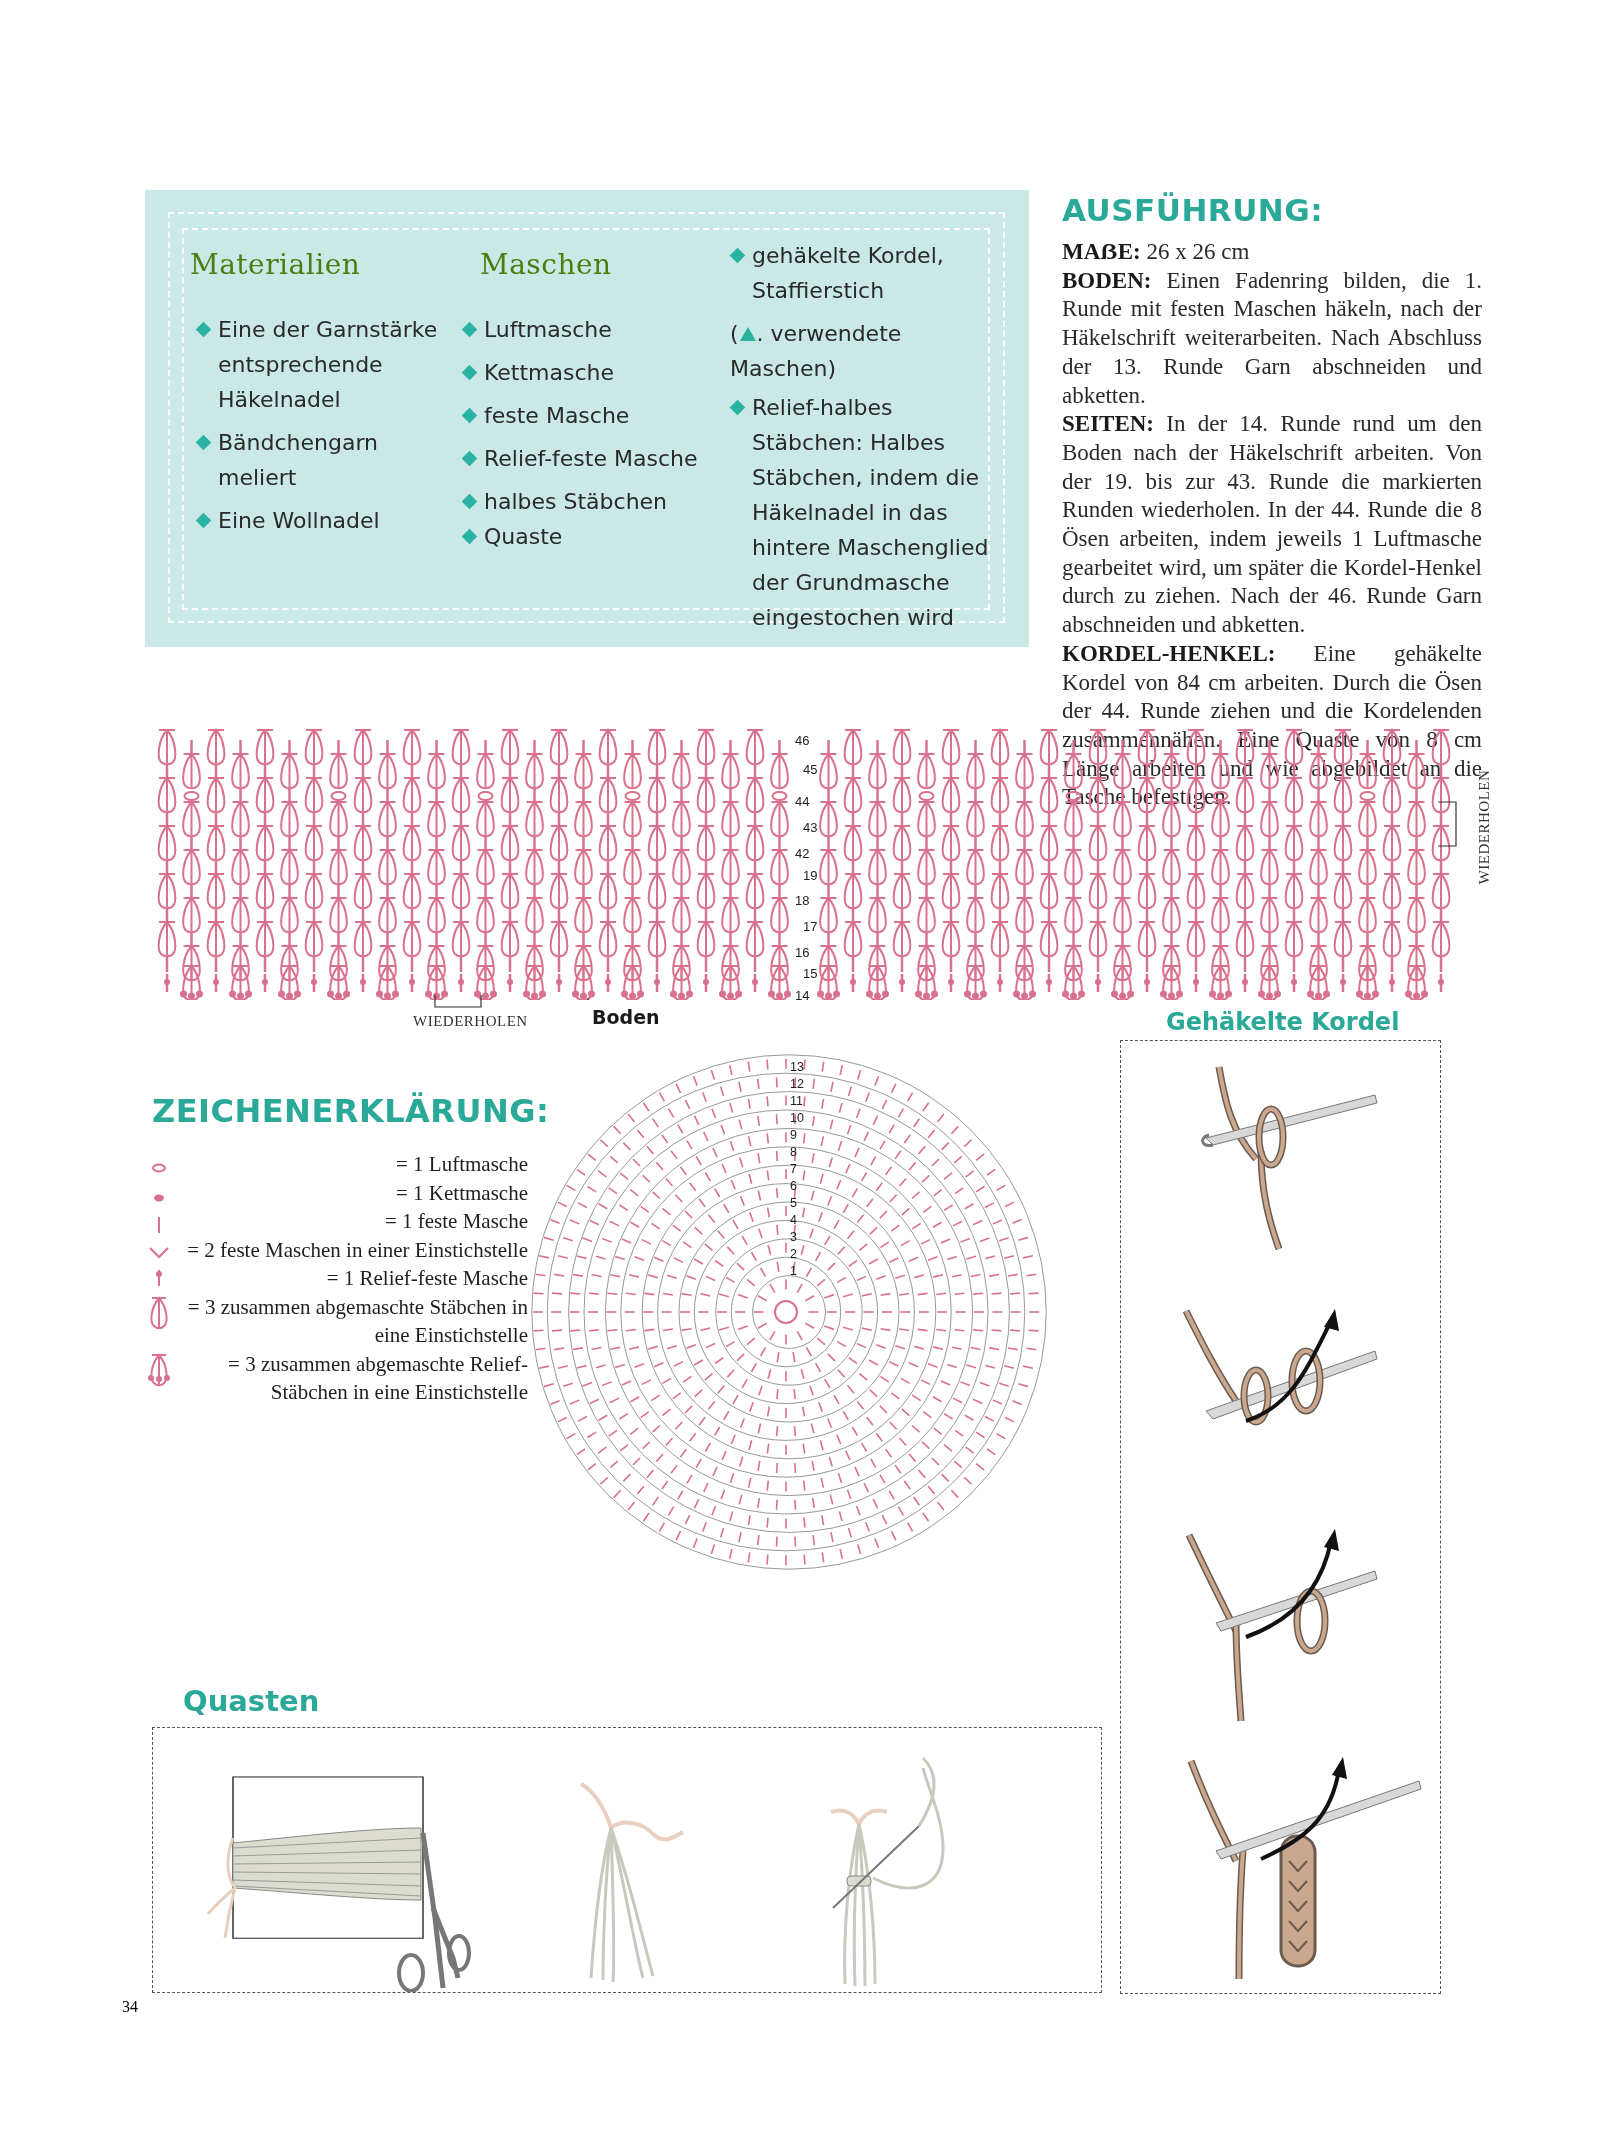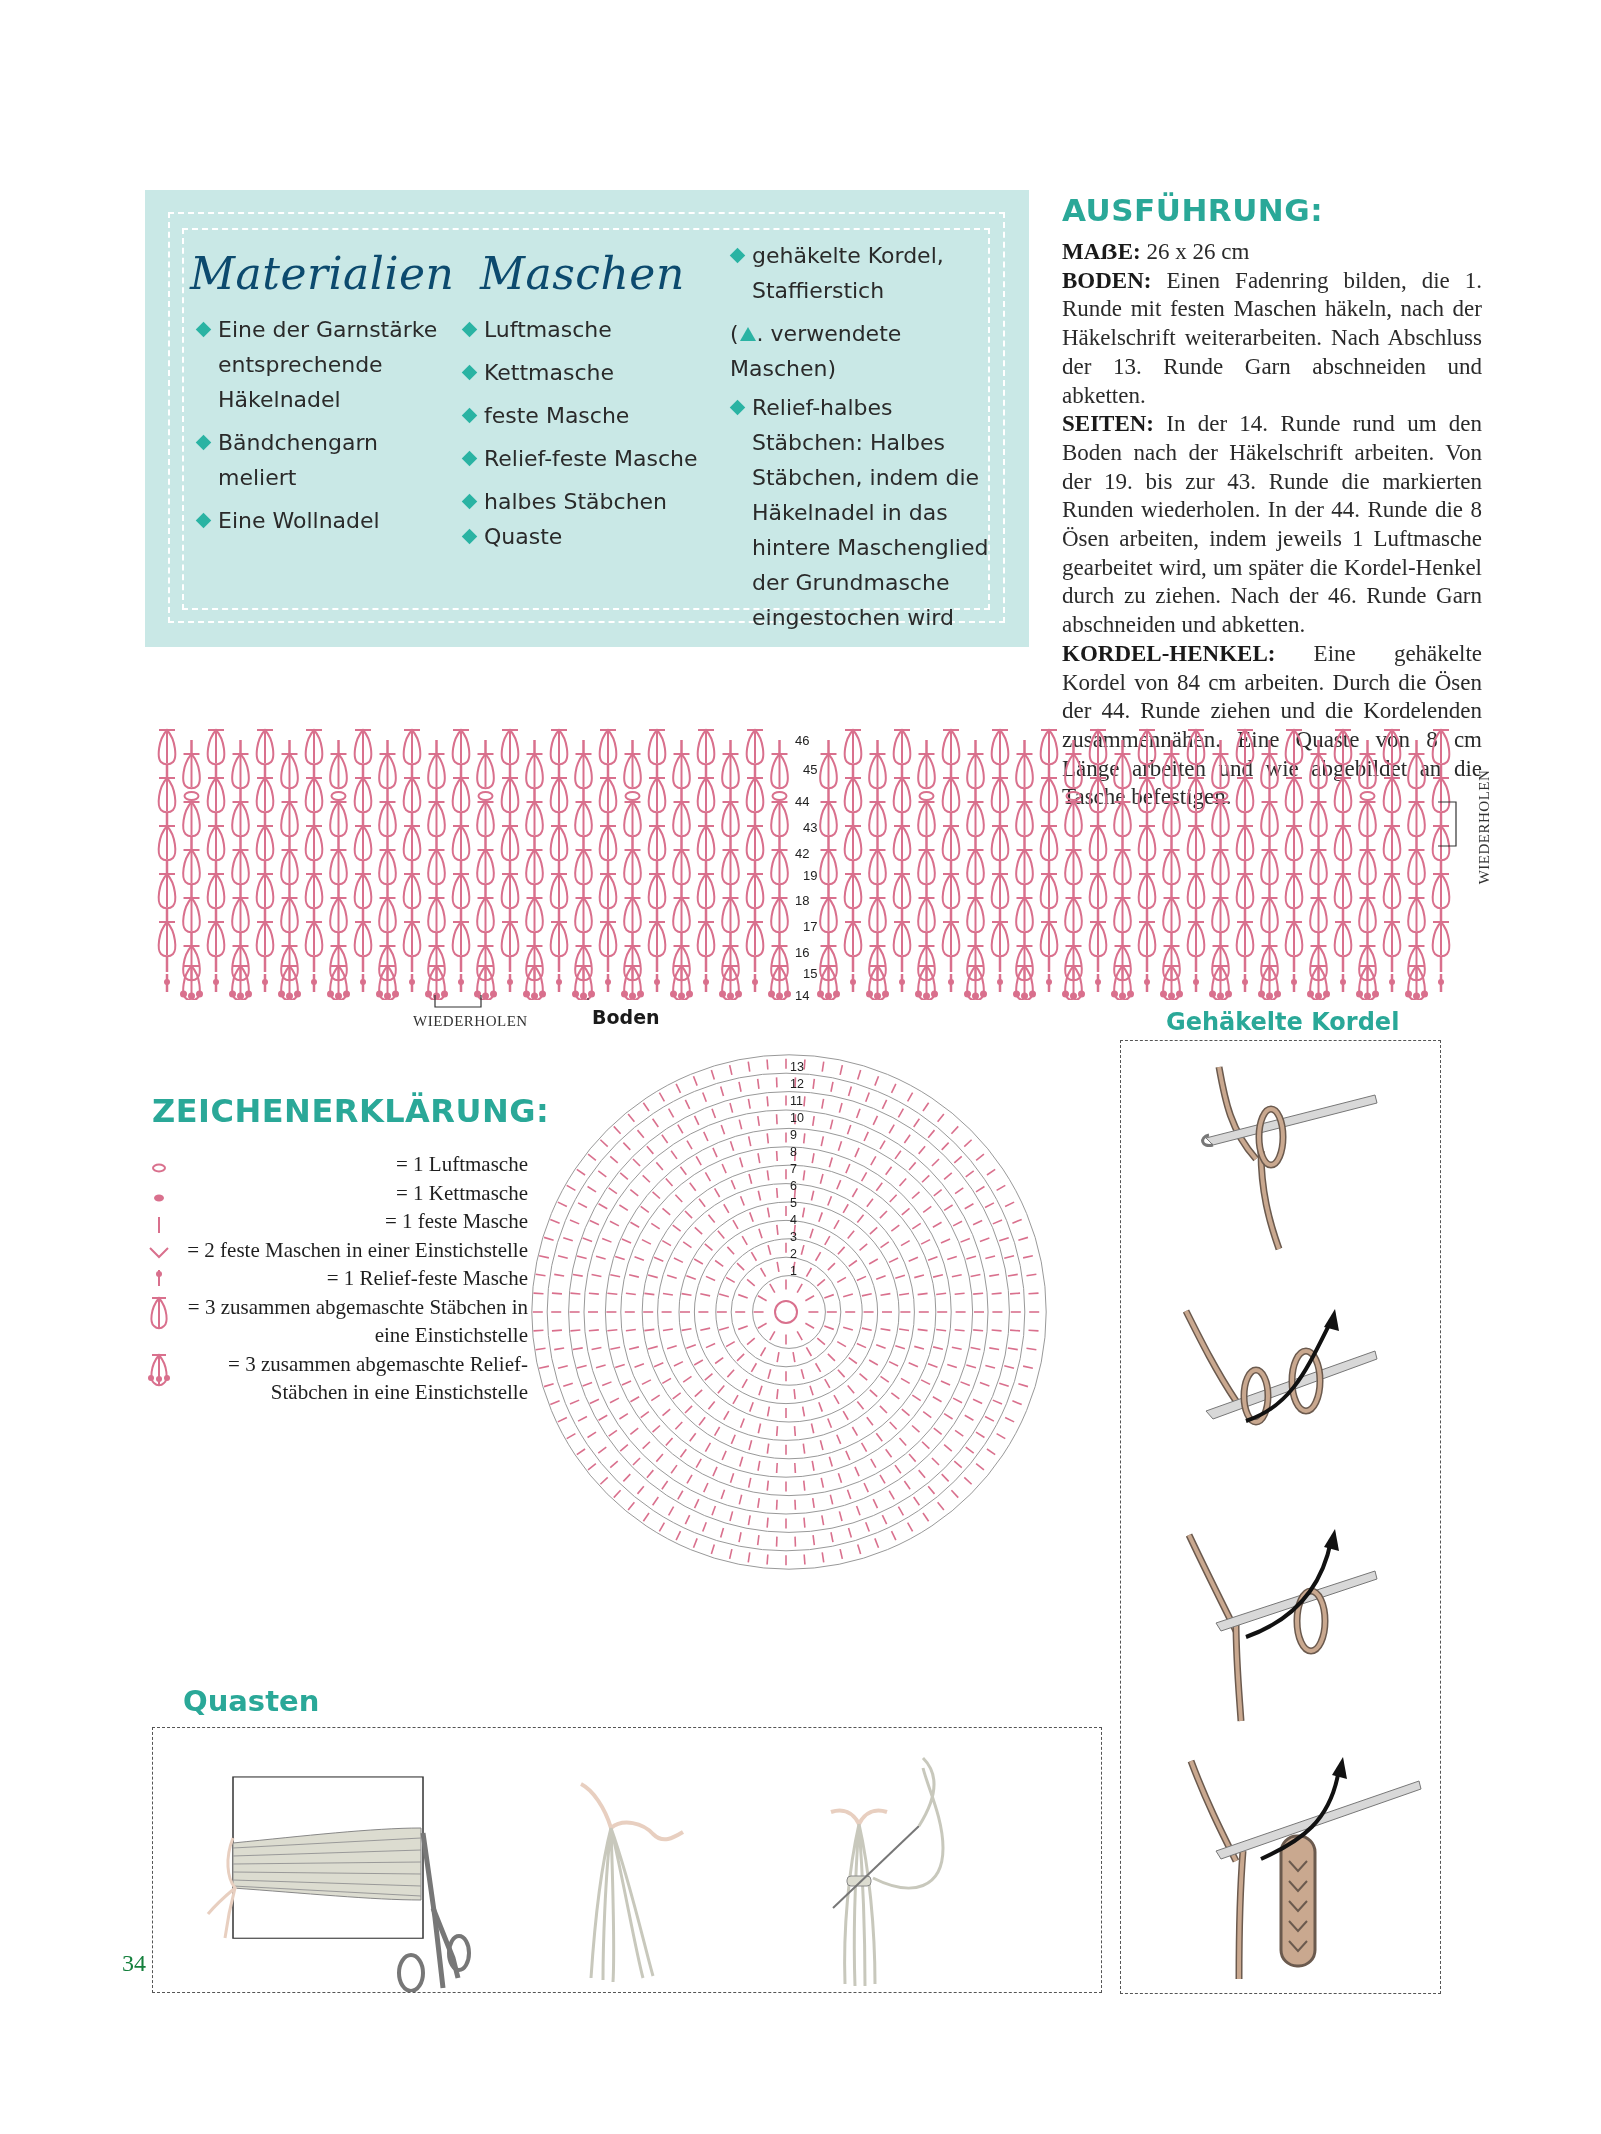--- a/index.html
+++ b/index.html
@@ -4,21 +4,21 @@
 <style>
   html, body { margin:0; padding:0; background:#ffffff; }
   body { width:1601px; height:2134px; position:relative; overflow:hidden;
          font-family:"Liberation Sans", sans-serif; color:#231f20; }
   .abs { position:absolute; }
 
   
   .mat-box { left:145px; top:190px; width:884px; height:457px; background:#c9e8e6; }
   .dash-outer { left:168px; top:212px; width:837px; height:411px; border:2px dashed #ffffff; box-sizing:border-box; }
   .dash-inner { left:182px; top:228px; width:808px; height:382px; border:2px dashed #ffffff; box-sizing:border-box; }
-  .script-title { font-family:"DejaVu Serif", serif; font-style:italic; font-size:44px; color:#0c4a6e; letter-spacing:0.5px; }
+  .script-title { font-family:"DejaVu Serif", serif; font-size:28px; color:#4d7c0f; letter-spacing:0.5px; }
   .mat-list { list-style:none; margin:0; padding:0; font-family:"DejaVu Sans", sans-serif; font-size:22px; color:#2a2a2a; line-height:35px; }
   .mat-list li { position:relative; padding-left:22px; margin-bottom:8px; }
   .mat-list li.nob { padding-left:0; }
   .dia { position:absolute; left:2px; top:12px; width:11px; height:11px; background:#2ab3a3; transform:rotate(45deg); }
   .tri { display:inline-block; width:0; height:0; border-left:8px solid transparent; border-right:8px solid transparent; border-bottom:14px solid #2ab3a3; vertical-align:0px; margin:0 1px; }
 
   
   .h-teal { color:#2aa898; font-weight:bold; font-family:"DejaVu Sans", sans-serif; }
   .ausf-title { left:1062px; top:192px; font-size:31px; letter-spacing:0.5px; }
   .ausf-body { left:1062px; top:238px; width:420px; font-family:Liberation Serif, serif; font-size:23px; line-height:28.7px; text-align:justify; color:#2a2a2a; }
@@ -42,21 +42,21 @@
   .circle-chart { left:530px; top:1040px; width:540px; height:540px; }
 
   
   .kordel-title { left:1166px; top:1008px; font-size:24px; }
   .kordel-panel { left:1120px; top:1040px; width:321px; height:954px; border:1px dashed #555; box-sizing:border-box; }
 
   
   .quasten-title { left:183px; top:1684px; font-size:29px; }
   .quasten-panel { left:152px; top:1727px; width:950px; height:266px; border:1px dashed #555; box-sizing:border-box; }
 
-  .page-num { left:122px; top:1950px; font-family:"Liberation Serif", serif; font-size:24px; color:#15803d; }
+  .page-num { left:122px; top:1998px; font-family:"Liberation Serif", serif; font-size:16px; color:#000000; }
 </style>
 </head>
 <body>
 
 <div class="abs mat-box"></div>
 <div class="abs dash-outer"></div>
 <div class="abs dash-inner"></div>
 
 <div class="abs script-title" style="left:190px;top:248px;">Materialien</div>
 <ul class="abs mat-list" style="left:196px;top:312px;width:250px;">

